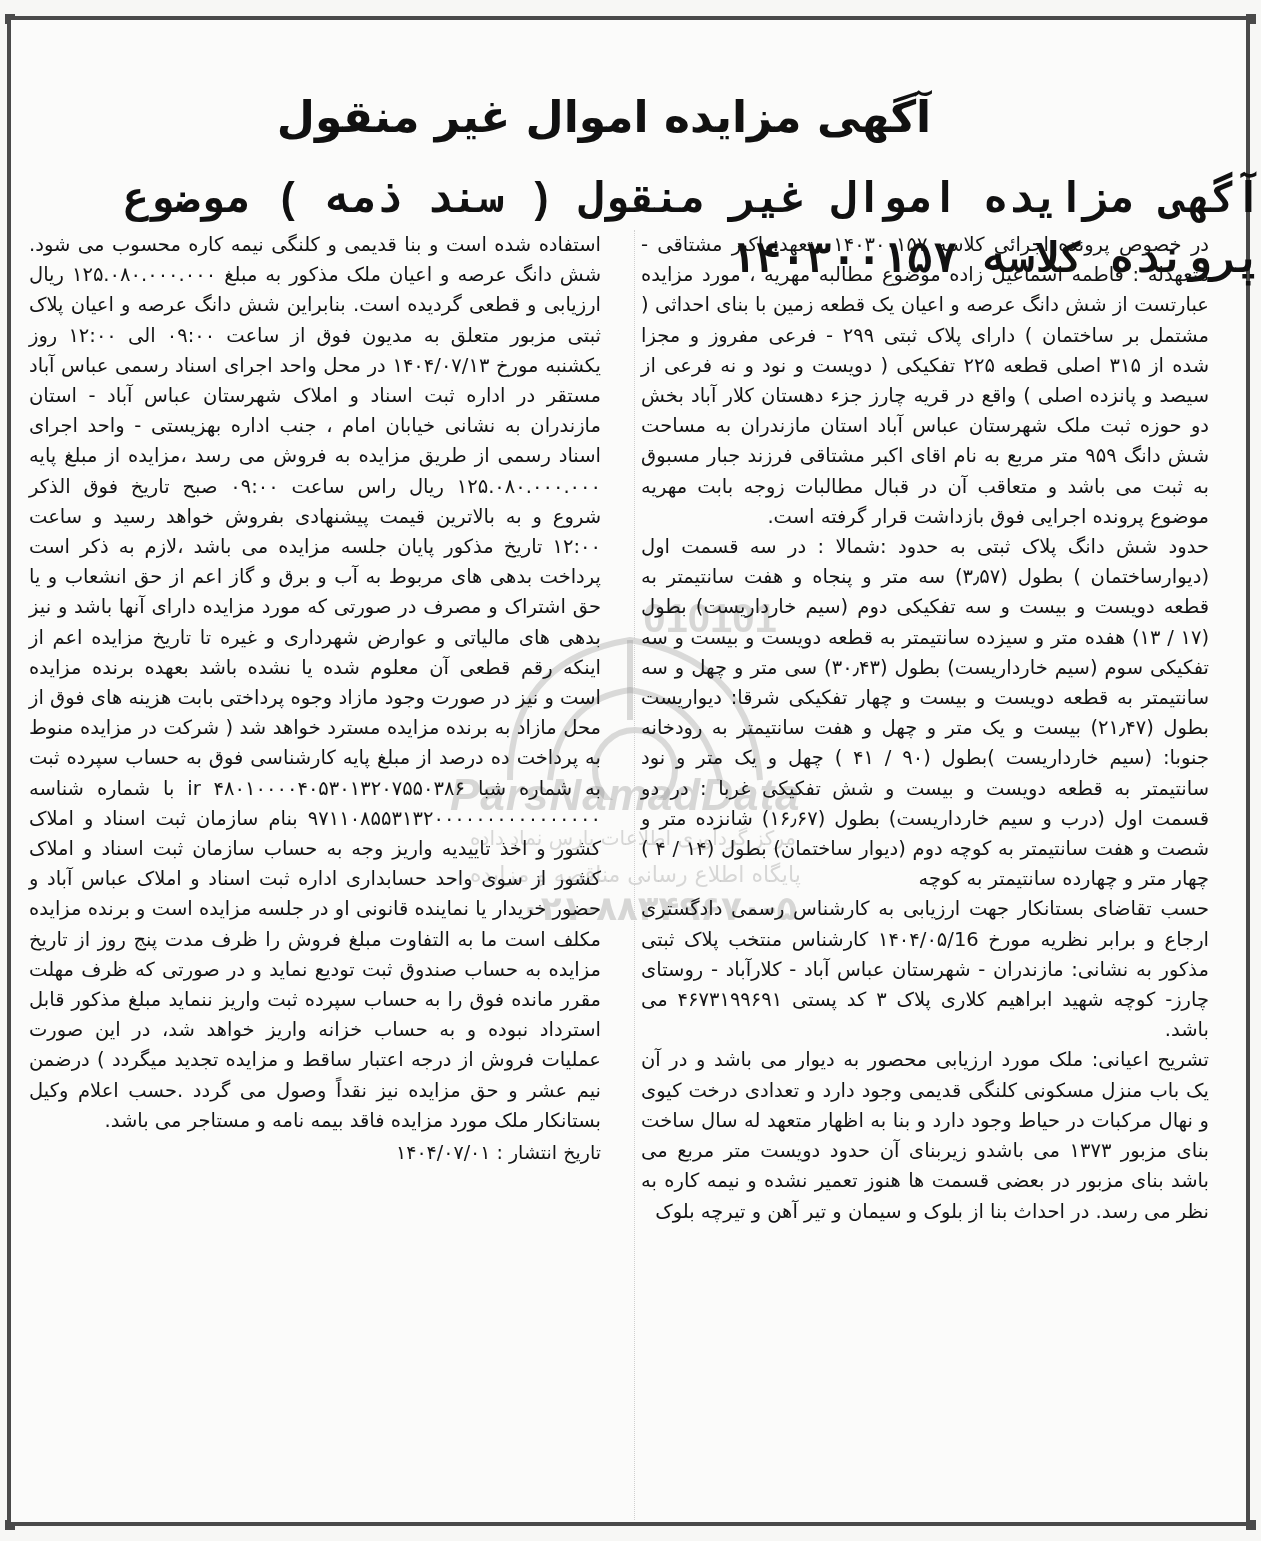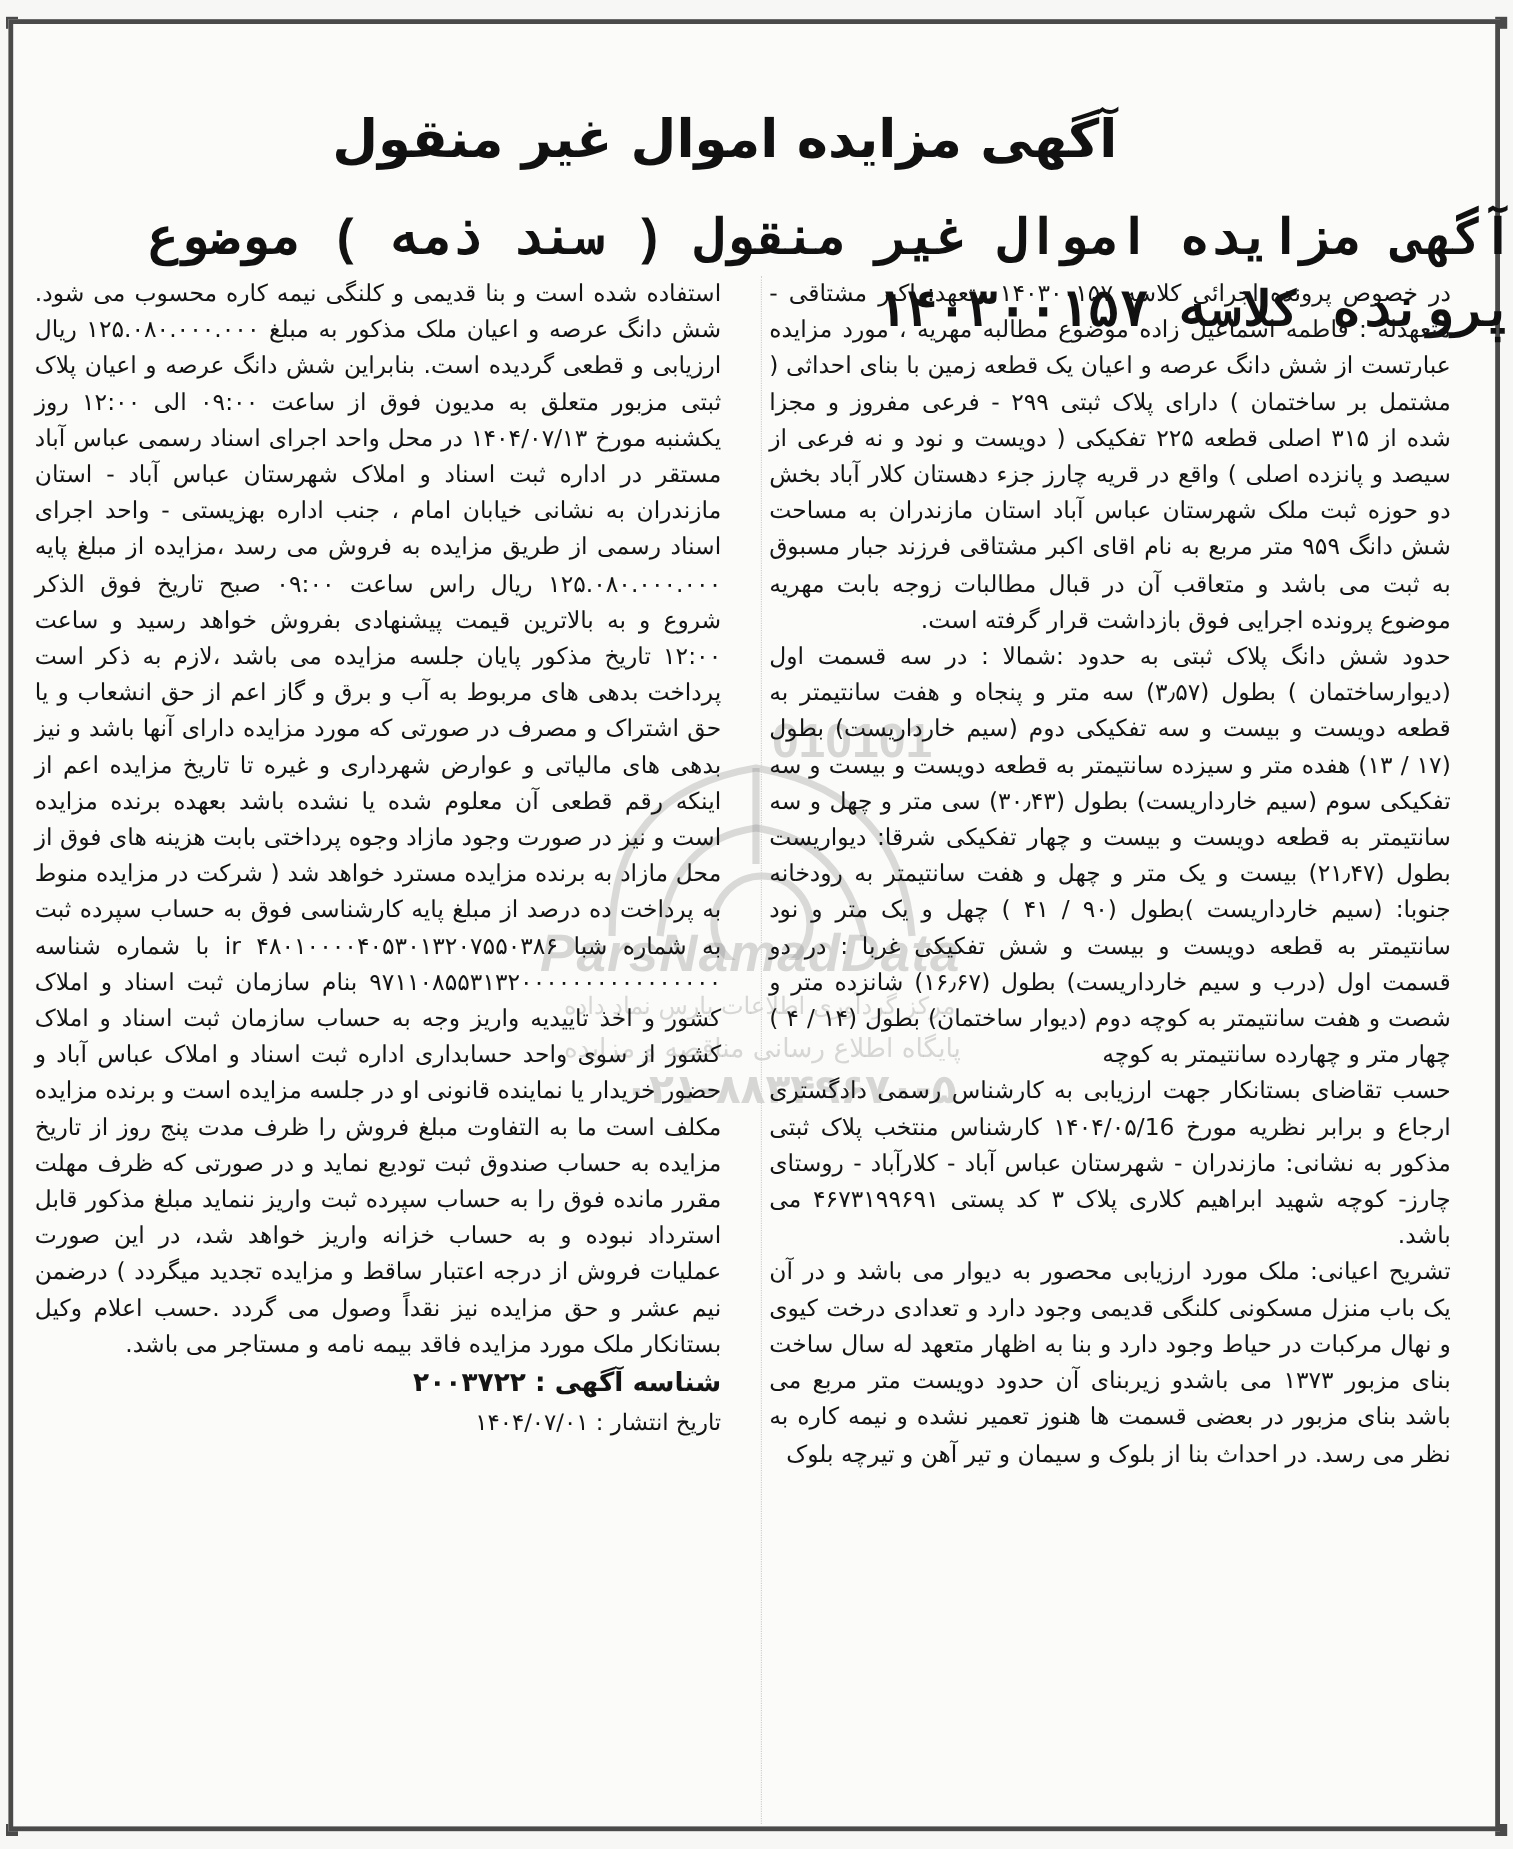--- a/index.html
+++ b/index.html
@@ -194,15 +194,14 @@
 
 <div class="col right">
   <p>در خصوص پرونده اجرائی کلاسه ۱۴۰۳۰۰۱۵۷ متعهد: اکبر مشتاقی - متعهدله : فاطمه اسماعیل زاده موضوع مطالبه مهریه ، مورد مزایده عبارتست از شش دانگ عرصه و اعیان یک قطعه زمین با بنای احداثی ( مشتمل بر ساختمان ) دارای پلاک ثبتی ۲۹۹ - فرعی مفروز و مجزا شده از ۳۱۵ اصلی قطعه ۲۲۵ تفکیکی ( دویست و نود و نه فرعی از سیصد و پانزده اصلی ) واقع در قریه چارز جزء دهستان کلار آباد بخش دو حوزه ثبت ملک شهرستان عباس آباد استان مازندران به مساحت شش دانگ ۹۵۹ متر مربع به نام اقای اکبر مشتاقی فرزند جبار مسبوق به ثبت می باشد و متعاقب آن در قبال مطالبات زوجه بابت مهریه موضوع پرونده اجرایی فوق بازداشت قرار گرفته است.</p>
   <p>حدود شش دانگ پلاک ثبتی به حدود :شمالا : در سه قسمت اول (دیوارساختمان ) بطول (۳٫۵۷) سه متر و پنجاه و هفت سانتیمتر به قطعه دویست و بیست و سه تفکیکی دوم (سیم خارداریست) بطول (۱۷ / ۱۳) هفده متر و سیزده سانتیمتر به قطعه دویست و بیست و سه تفکیکی سوم (سیم خارداریست) بطول (۳۰٫۴۳) سی متر و چهل و سه سانتیمتر به قطعه دویست و بیست و چهار تفکیکی شرقا: دیواریست بطول (۲۱٫۴۷) بیست و یک متر و چهل و هفت سانتیمتر به رودخانه جنوبا: (سیم خارداریست )بطول (۹۰ / ۴۱ ) چهل و یک متر و نود سانتیمتر به قطعه دویست و بیست و شش تفکیکی غربا : در دو قسمت اول (درب و سیم خارداریست) بطول (۱۶٫۶۷) شانزده متر و شصت و هفت سانتیمتر به کوچه دوم (دیوار ساختمان) بطول (۱۴ / ۴ ) چهار متر و چهارده سانتیمتر به کوچه</p>
   <p>حسب تقاضای بستانکار جهت ارزیابی به کارشناس رسمی دادگستری ارجاع و برابر نظریه مورخ ۱۴۰۴/۰۵/16 کارشناس منتخب پلاک ثبتی مذکور به نشانی: مازندران - شهرستان عباس آباد - کلارآباد - روستای چارز- کوچه شهید ابراهیم کلاری پلاک ۳ کد پستی ۴۶۷۳۱۹۹۶۹۱ می باشد.</p>
   <p>تشریح اعیانی: ملک مورد ارزیابی محصور به دیوار می باشد و در آن یک باب منزل مسکونی کلنگی قدیمی وجود دارد و تعدادی درخت کیوی و نهال مرکبات در حیاط وجود دارد و بنا به اظهار متعهد له سال ساخت بنای مزبور ۱۳۷۳ می باشدو زیربنای آن حدود دویست متر مربع می باشد بنای مزبور در بعضی قسمت ها هنوز تعمیر نشده و نیمه کاره به نظر می رسد. در احداث بنا از بلوک و سیمان و تیر آهن و تیرچه بلوک</p>
 </div>
 
 <div class="col left">
   <p>استفاده شده است و بنا قدیمی و کلنگی نیمه کاره محسوب می شود. شش دانگ عرصه و اعیان ملک مذکور به مبلغ ۱۲۵.۰۸۰.۰۰۰.۰۰۰ ریال ارزیابی و قطعی گردیده است. بنابراین شش دانگ عرصه و اعیان پلاک ثبتی مزبور متعلق به مدیون فوق از ساعت ۰۹:۰۰ الی ۱۲:۰۰ روز یکشنبه مورخ ۱۴۰۴/۰۷/۱۳ در محل واحد اجرای اسناد رسمی عباس آباد مستقر در اداره ثبت اسناد و املاک شهرستان عباس آباد - استان مازندران به نشانی خیابان امام ، جنب اداره بهزیستی - واحد اجرای اسناد رسمی از طریق مزایده به فروش می رسد ،مزایده از مبلغ پایه ۱۲۵.۰۸۰.۰۰۰.۰۰۰ ریال راس ساعت ۰۹:۰۰ صبح تاریخ فوق الذکر شروع و به بالاترین قیمت پیشنهادی بفروش خواهد رسید و ساعت ۱۲:۰۰ تاریخ مذکور پایان جلسه مزایده می باشد ،لازم به ذکر است پرداخت بدهی های مربوط به آب و برق و گاز اعم از حق انشعاب و یا حق اشتراک و مصرف در صورتی که مورد مزایده دارای آنها باشد و نیز بدهی های مالیاتی و عوارض شهرداری و غیره تا تاریخ مزایده اعم از اینکه رقم قطعی آن معلوم شده یا نشده باشد بعهده برنده مزایده است و نیز در صورت وجود مازاد وجوه پرداختی بابت هزینه های فوق از محل مازاد به برنده مزایده مسترد خواهد شد ( شرکت در مزایده منوط به پرداخت ده درصد از مبلغ پایه کارشناسی فوق به حساب سپرده ثبت به شماره شبا ir ۴۸۰۱۰۰۰۰۴۰۵۳۰۱۳۲۰۷۵۵۰۳۸۶ با شماره شناسه ۹۷۱۱۰۸۵۵۳۱۳۲۰۰۰۰۰۰۰۰۰۰۰۰۰۰۰۰ بنام سازمان ثبت اسناد و املاک کشور و اخذ تاییدیه واریز وجه به حساب سازمان ثبت اسناد و املاک کشور از سوی واحد حسابداری اداره ثبت اسناد و املاک عباس آباد و حضور خریدار یا نماینده قانونی او در جلسه مزایده است و برنده مزایده مکلف است ما به التفاوت مبلغ فروش را ظرف مدت پنج روز از تاریخ مزایده به حساب صندوق ثبت تودیع نماید و در صورتی که ظرف مهلت مقرر مانده فوق را به حساب سپرده ثبت واریز ننماید مبلغ مذکور قابل استرداد نبوده و به حساب خزانه واریز خواهد شد، در این صورت عملیات فروش از درجه اعتبار ساقط و مزایده تجدید میگردد ) درضمن نیم عشر و حق مزایده نیز نقداً وصول می گردد .حسب اعلام وکیل بستانکار ملک مورد مزایده فاقد بیمه نامه و مستاجر می باشد.</p>
-  <p class="ad-id">شناسه آگهی : ۲۰۰۳۷۲۲</p>
   <p class="pub-date">تاریخ انتشار : ۱۴۰۴/۰۷/۰۱</p>
 </div>
 
 </body></html>

